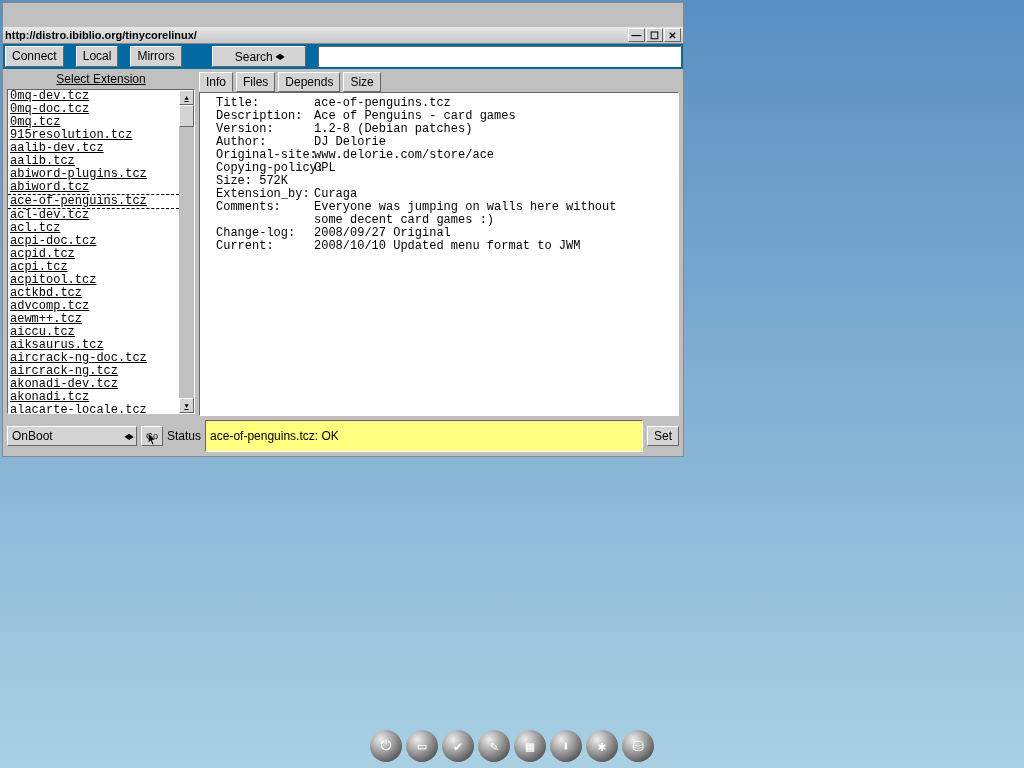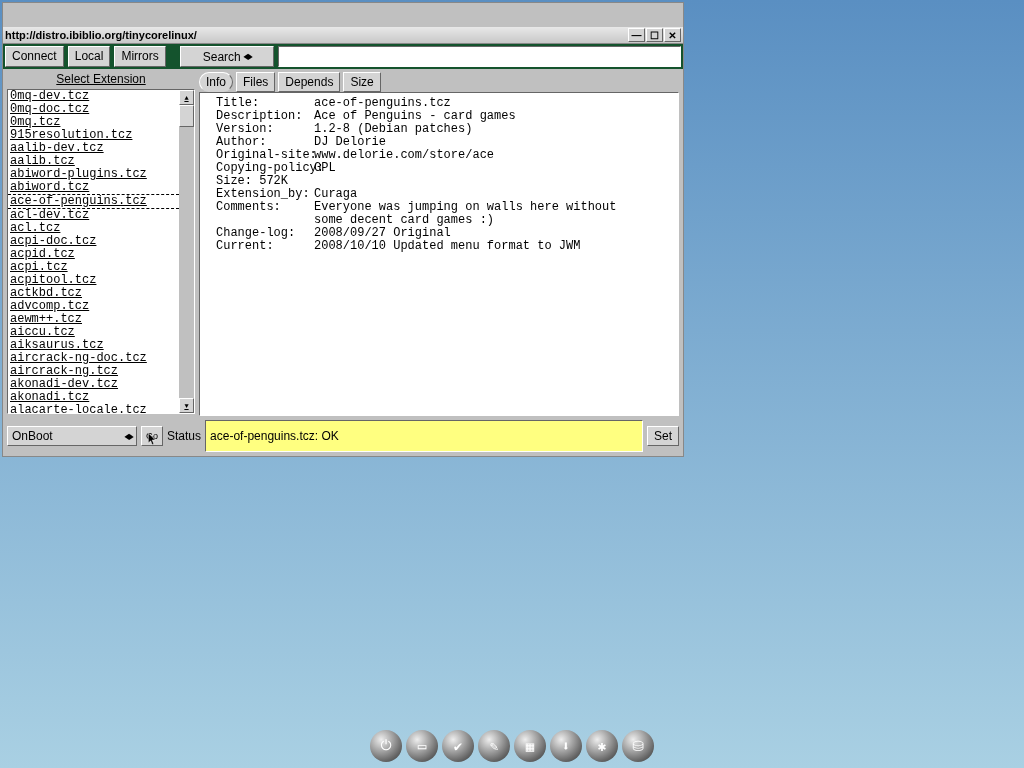--- a/index.html
+++ b/index.html
@@ -21,21 +21,21 @@
   }
   .titlebar-text { flex: 1; }
   .titlebar-btn {
     width: 17px; height: 14px; margin-left: 1px;
     background: #d4d4d4; border: 1px solid #fff;
     border-right-color: #666; border-bottom-color: #666;
     display: flex; align-items: center; justify-content: center;
     font-size: 10px; cursor: default;
   }
   .toolbar {
-    display: flex; padding: 2px; gap: 4px; background: #14532d;
+    display: flex; padding: 2px; gap: 12px; background: #0369a1;
   }
   .btn {
     background: #d4d4d4; border: 1px solid #fff;
     border-right-color: #666; border-bottom-color: #666;
     padding: 2px 6px; font-family: Arial, sans-serif; font-size: 12px;
     cursor: default;
   }
   .dropdown {
     background: #d4d4d4; border: 1px solid #666;
     border-left-color: #fff; border-top-color: #fff;
@@ -82,21 +82,21 @@
     border-right-color: #666; border-bottom-color: #666;
   }
   .right-pane { flex: 1; display: flex; flex-direction: column; }
   .tabs { display: flex; gap: 3px; padding-top: 3px; }
   .tab {
     background: #d4d4d4; border: 1px solid #fff;
     border-right-color: #666; border-bottom-color: #666;
     padding: 2px 6px; font-family: Arial, sans-serif; font-size: 12px;
     cursor: default;
   }
-  .tab.active { border-bottom-color: #d4d4d4; border-radius: 10px; }
+  .tab.active { border-bottom-color: #d4d4d4; }
   .infobox {
     background: #fff; border: 1px solid #666;
     border-right-color: #fff; border-bottom-color: #fff;
     height: 324px; padding: 4px 16px; white-space: pre;
     font-size: 12px; line-height: 13px; overflow: hidden;
   }
   .info-line { display: flex; }
   .info-label { width: 98px; flex-shrink: 0; }
   .bottombar {
     display: flex; align-items: center; gap: 4px; padding: 4px; background: #c0c0c0;

